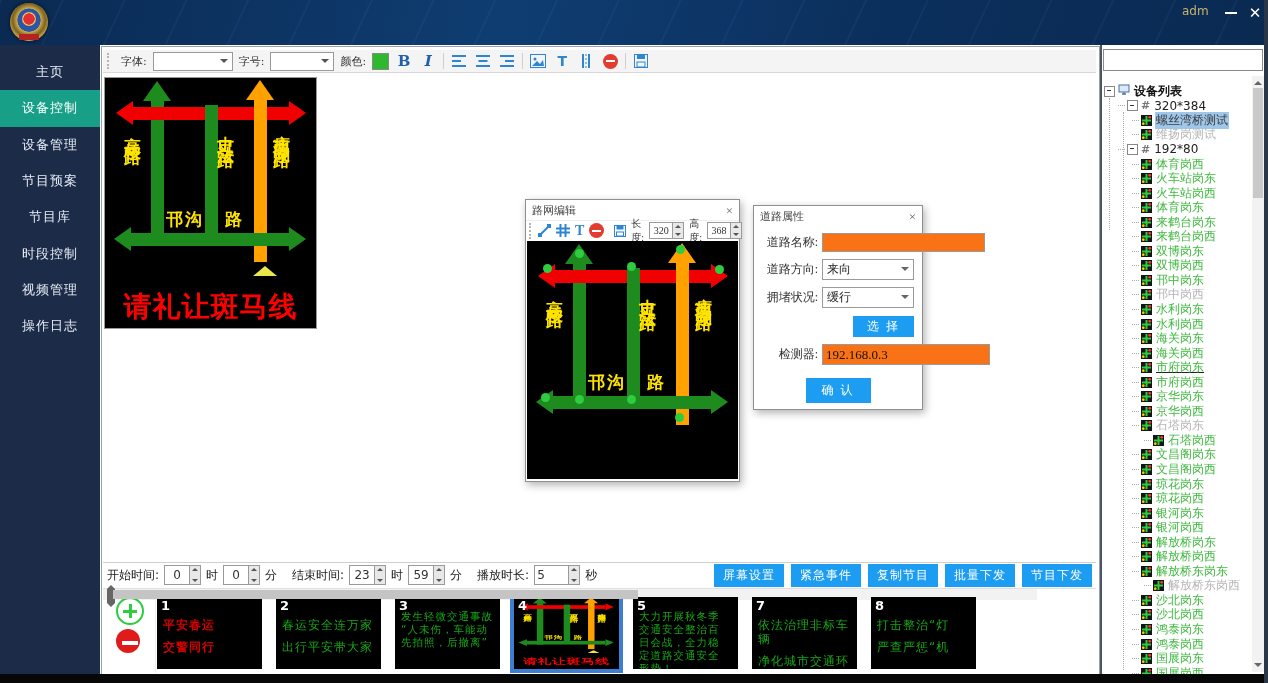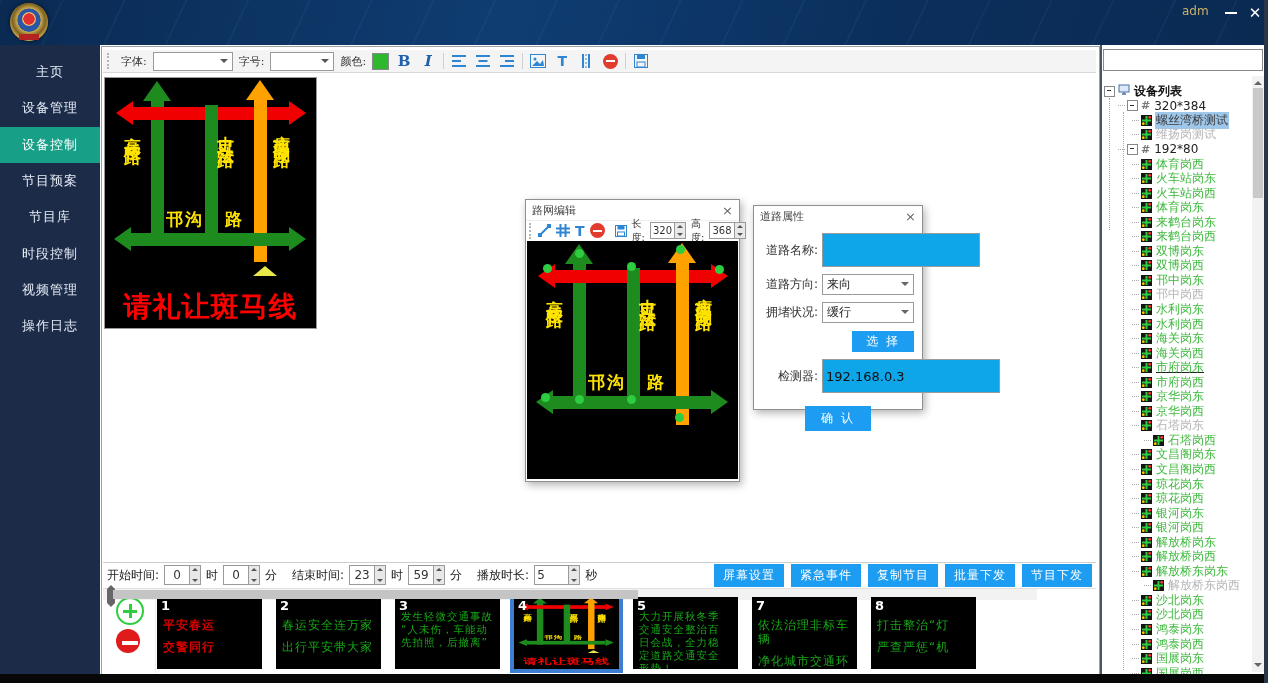--- a/index.html
+++ b/index.html
@@ -52,39 +52,39 @@
   .rdg{position:absolute;background:#000;overflow:hidden;}
   .rdg .seg{position:absolute;}
   .rdg .lblv{position:absolute;writing-mode:vertical-rl;text-orientation:upright;color:#ffe400;
              font-weight:bold;font-size:17px;letter-spacing:5px;line-height:1;}
   .rdg .lblh{position:absolute;color:#ffe400;font-weight:bold;font-size:17px;letter-spacing:2px;}
   .rdg .msg{position:absolute;left:0;bottom:2px;width:100%;text-align:center;color:#ff0000;
             font-size:28px;font-weight:bold;letter-spacing:1px;}
   .rdg .dot{position:absolute;width:9px;height:9px;border-radius:50%;background:#2ecc40;}
   #main-preview{left:104px;top:77px;width:211px;height:250px;border:1px solid #999;}
   
-  .dlg{position:absolute;background:#fff;border:1px solid #8f8f8f;box-shadow:2px 3px 8px rgba(0,0,0,.3);}
+  .dlg{position:absolute;background:#fff;border:1px solid #8f8f8f;box-shadow:2px 3px 8px rgba(0,0,0,.3);font-family:Liberation Serif, serif;}
   .net-dialog{left:525px;top:199px;width:213px;height:281px;z-index:20;}
   .dlg-title{height:20px;display:flex;align-items:center;padding:0 6px;font-size:11px;color:#444;}
   .dlg-x{margin-left:auto;color:#666;font-size:13px;cursor:pointer;line-height:1;}
   .net-toolbar{height:19px;display:flex;align-items:center;gap:5px;padding:0 3px;border-top:1px solid #eee;}
   .net-toolbar .tb-ico{width:15px;}
   .spin{display:inline-flex;border:1px solid #9a9a9a;background:#fff;height:15px;align-items:stretch;}
   .spin-val{min-width:18px;padding:0 2px;font-size:10px;display:flex;align-items:center;justify-content:center;color:#333;}
   .spin-btns{width:10px;border-left:1px solid #9a9a9a;display:flex;flex-direction:column;background:#e8e8e8;}
   .spin-btns i{flex:1;position:relative;}
   .spin-btns i.up::after{content:'';position:absolute;left:2px;top:2px;border:3px solid transparent;border-bottom-color:#555;border-top:0;}
   .spin-btns i.dn::after{content:'';position:absolute;left:2px;bottom:2px;border:3px solid transparent;border-top-color:#555;border-bottom:0;}
   .net-lab{font-size:10px;color:#333;}
   #net-canvas{position:relative;margin:1px auto 0;width:211px;height:238px;background:#000;}
   
   .props-dialog{left:753px;top:205px;width:168px;height:203px;z-index:21;}
   .pd-row{display:flex;align-items:center;margin:7px 8px 0 0;}
   .pd-lab{width:64px;text-align:right;font-size:12px;color:#333;margin-right:4px;flex:none;}
-  .pd-input{flex:1;height:19px;border:1px solid #9a9a9a;background:#0ea5e9;font-size:12px;padding:16px 3px;
+  .pd-input{flex:1;height:19px;border:1px solid #9a9a9a;background:#f97316;font-size:12px;padding:8px 3px;
             font-family:inherit;box-sizing:border-box;color:#111;}
   .pd-select{flex:1;height:19px;border:1px solid #9a9a9a;background:#fff;position:relative;
              display:flex;align-items:center;padding:0 4px;font-size:12px;color:#222;}
   .pd-select::after{content:'';position:absolute;right:4px;top:7px;border:4px solid transparent;border-top-color:#666;}
   .btn-blue{background:#1d9df2;color:#fff;border:none;font-size:12px;font-family:inherit;
             padding:3px 12px;cursor:pointer;letter-spacing:2px;}
   .pd-selbtn{margin:8px 8px 0 auto;display:block;padding:2px 14px;}
   .pd-confirm{margin:13px auto 0;display:block;padding:4px 16px;}
   
   .sched{position:absolute;left:103px;top:562px;width:993px;height:25px;background:#fff;
@@ -160,22 +160,22 @@
     <div class="hdr-user">adm</div>
     <div class="win-btn win-min">
         <i></i>
       </div>
     <div class="win-btn win-close">✕</div>
   </div>
 
   <div class="sidebar">
     <div class="side-menu">
         <div class="side-item">主页</div>
+        <div class="side-item active">设备控制</div>
         <div class="side-item">设备管理</div>
-        <div class="side-item active">设备控制</div>
         <div class="side-item">节目预案</div>
         <div class="side-item">节目库</div>
         <div class="side-item">时段控制</div>
         <div class="side-item">视频管理</div>
         <div class="side-item">操作日志</div>
       </div>
   </div>
 
   <div class="main-frame"></div>
 

